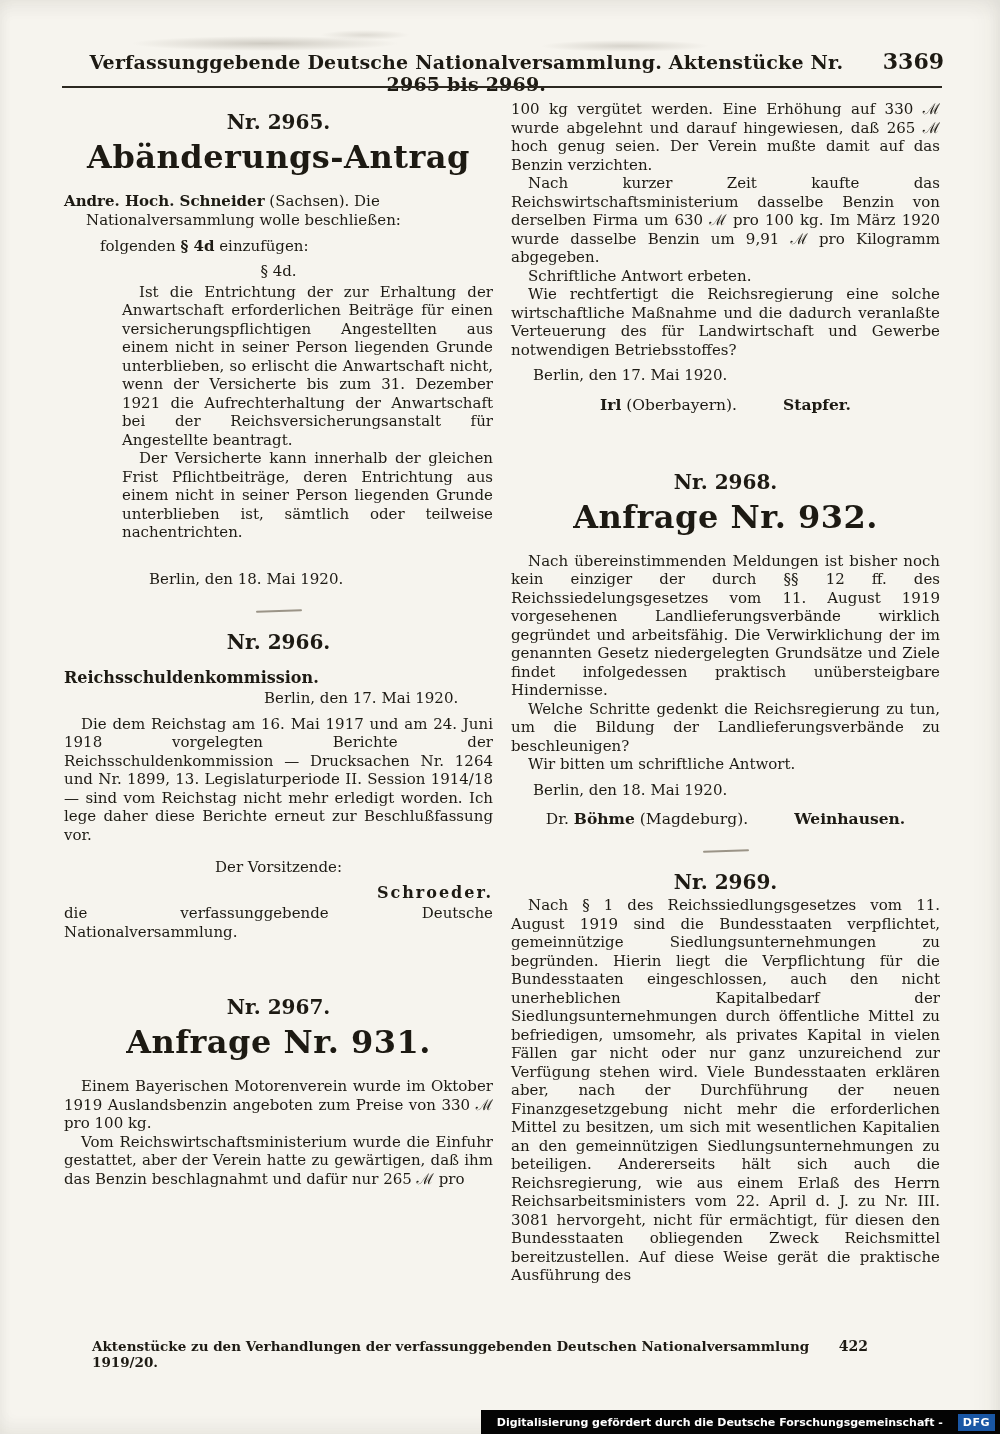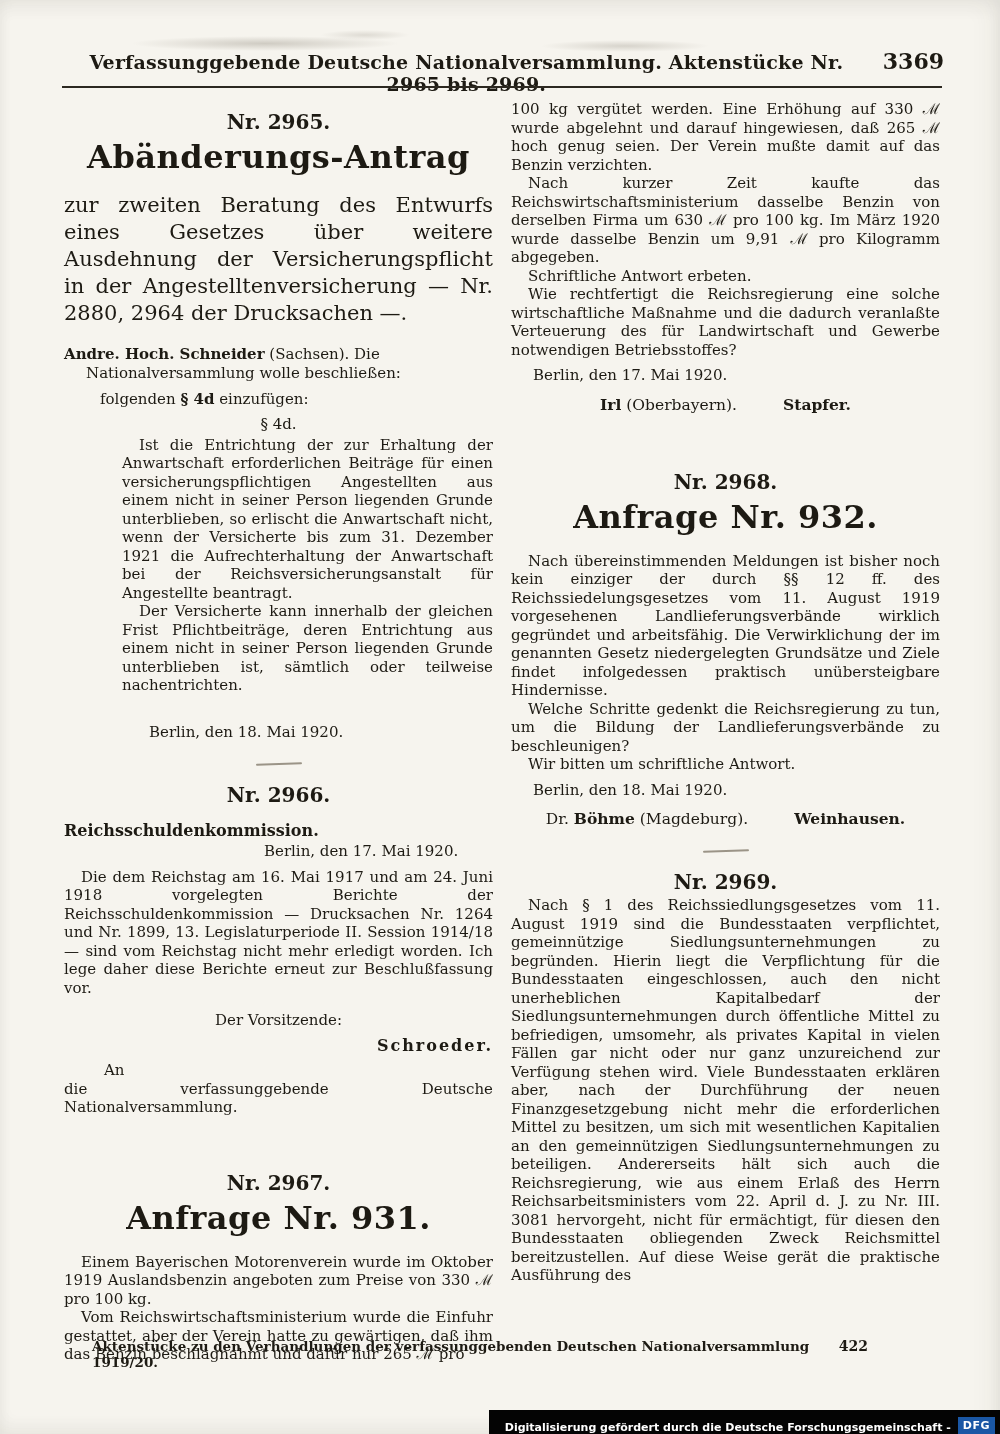--- a/index.html
+++ b/index.html
@@ -61,21 +61,21 @@
   .doc-2969 { margin-top:8px; }
 
   .divider { width:46px; height:2px; background:#9b9487; border-radius:2px;
              margin:22px auto 18px; transform:rotate(-2deg); }
 
   .footer { position:absolute; top:1338px; left:92px; right:62px;
             display:flex; align-items:baseline; font-size:13.5px; font-weight:bold; }
   .footer-number { margin-left:auto; margin-right:70px; font-size:14px; }
 
   .dfg-bar { position:absolute; right:0; bottom:0; height:24px; background:#040404;
-             display:flex; align-items:flex-end; gap:7px; padding:0 5px 0 16px;
+             display:flex; align-items:center; gap:15px; padding:0 5px 0 16px;
              font-family:"DejaVu Sans","Liberation Sans",sans-serif;
              font-size:11px; font-weight:bold; color:#ffffff; }
   .dfg-logo { background:#1a57a5; color:#ffffff; font-weight:bold; font-size:11px;
               padding:2px 5px; letter-spacing:0.5px; }
 </style>
 </head>
 <body>
 
 <div class="page">
   <div class="noise n1"></div>
@@ -88,39 +88,37 @@
   </header>
   <div class="header-rule"></div>
 
   <main class="columns">
 
     <section class="col">
 
       <article class="doc">
         <p class="h-number">Nr. 2965.</p>
         <h1 class="h-display">Abänderungs-Antrag</h1>
-        <p class="subtitle">zur zweiten Beratung des Entwurfs eines Gesetzes über weitere Ausdehnung der Versicherungspflicht in der Angestelltenversicherung — Nr. 2880, 2964 der Drucksachen —.</p>
         <p class="p movers"><b>Andre. Hoch. Schneider</b> <span>(Sachsen). Die Nationalversammlung wolle beschließen:</span></p>
         <p class="p intro"><span>folgenden</span> <b>§ 4d</b> <span>einzufügen:</span></p>
         <p class="sec-label">§ 4d.</p>
         <p class="p quote indent">Ist die Entrichtung der zur Erhaltung der Anwartschaft erforderlichen Beiträge für einen versicherungspflichtigen Angestellten aus einem nicht in seiner Person liegenden Grunde unterblieben, so erlischt die Anwartschaft nicht, wenn der Versicherte bis zum 31. Dezember 1921 die Aufrechterhaltung der Anwartschaft bei der Reichsversicherungsanstalt für Angestellte beantragt.</p>
         <p class="p quote indent">Der Versicherte kann innerhalb der gleichen Frist Pflichtbeiträge, deren Entrichtung aus einem nicht in seiner Person liegenden Grunde unterblieben ist, sämtlich oder teilweise nachentrichten.</p>
         <p class="p dateline dl-2965">Berlin, den 18. Mai 1920.</p>
       </article>
 
       <div class="divider"></div>
 
       <article class="doc doc-2966">
         <p class="h-number">Nr. 2966.</p>
         <h2 class="h-inline">Reichsschuldenkommission.</h2>
         <p class="p dateline dl-2966">Berlin, den 17. Mai 1920.</p>
         <p class="p indent">Die dem Reichstag am 16. Mai 1917 und am 24. Juni 1918 vorgelegten Berichte der Reichsschuldenkommission — Drucksachen Nr. 1264 und Nr. 1899, 13. Legislaturperiode II. Session 1914/18 — sind vom Reichstag nicht mehr erledigt worden. Ich lege daher diese Berichte erneut zur Beschlußfassung vor.</p>
         <p class="role">Der Vorsitzende:</p>
         <p class="sig-center">Schroeder.</p>
-        <p class="p an-line">An</p>
         <p class="p">die verfassunggebende Deutsche Nationalversammlung.</p>
       </article>
 
       <article class="doc doc-2967">
         <p class="h-number">Nr. 2967.</p>
         <h1 class="h-display">Anfrage Nr. 931.</h1>
         <p class="p indent">Einem Bayerischen Motorenverein wurde im Oktober 1919 Auslandsbenzin angeboten zum Preise von 330 ℳ pro 100 kg.</p>
         <p class="p indent">Vom Reichswirtschaftsministerium wurde die Einfuhr gestattet, aber der Verein hatte zu gewärtigen, daß ihm das Benzin beschlagnahmt und dafür nur 265 ℳ pro</p>
       </article>
 

